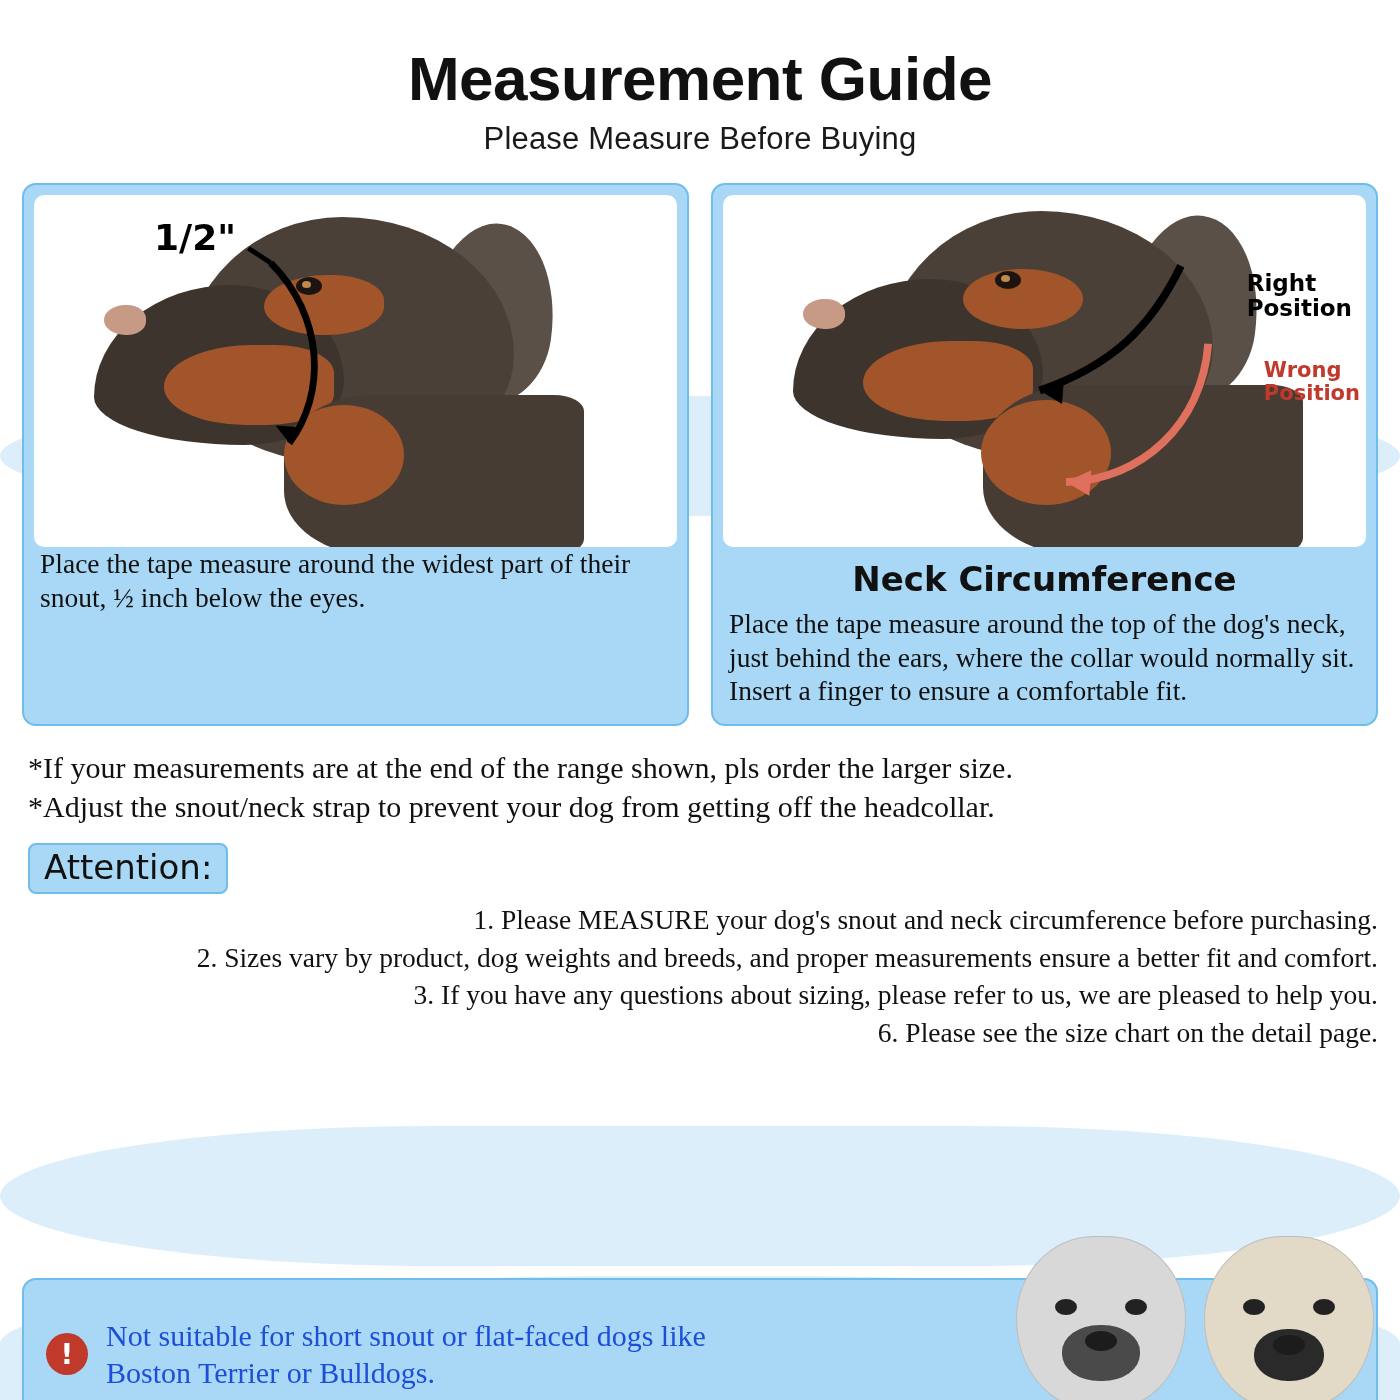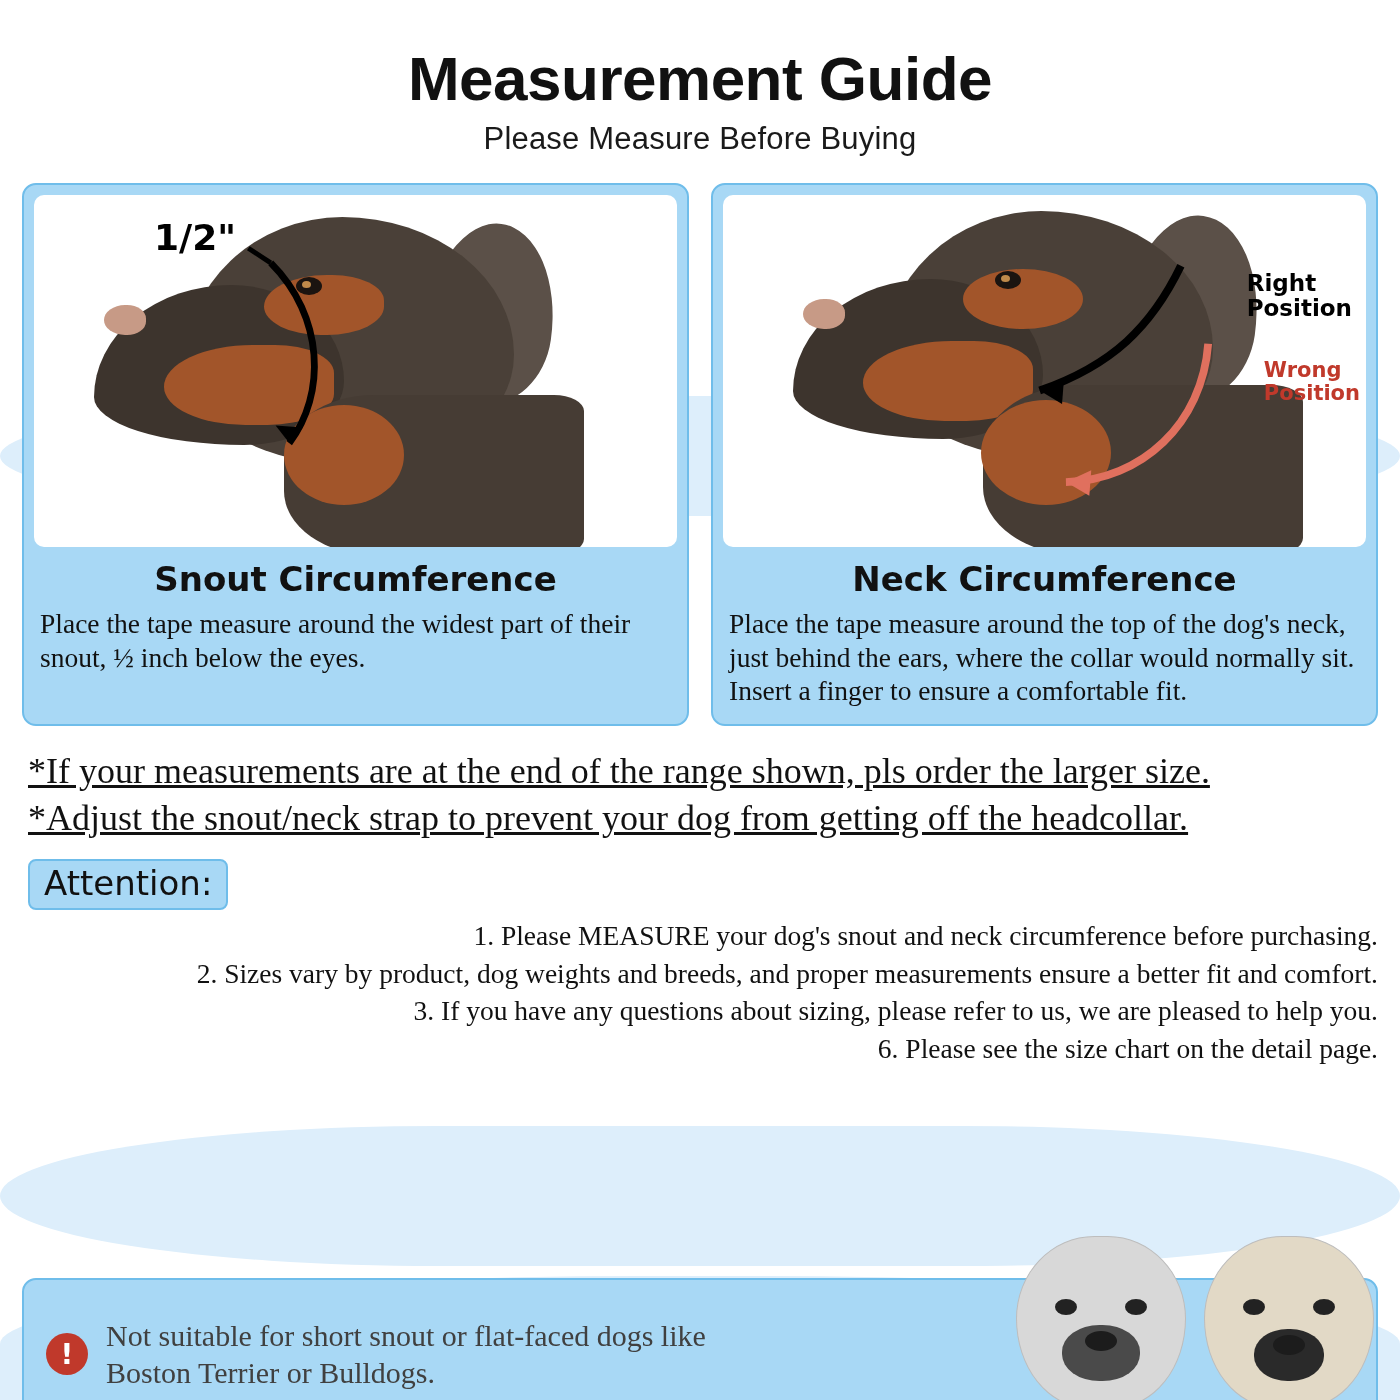--- a/index.html
+++ b/index.html
@@ -146,25 +146,24 @@
     position: absolute;
     font-family: "DejaVu Sans", sans-serif;
     font-weight: bold;
     font-size: 21px;
     line-height: 1.1;
     color: #c0392b;
   }
 
   .notes {
     margin-top: 22px;
-    font-size: 36px;
+    font-size: 30px;
     line-height: 1.32;
     color: #111;
     padding-left: 6px;
-    text-decoration: underline;
   }
 
   .attention-wrap { margin-top: 16px; padding-left: 6px; }
   .attention-badge {
     display: inline-block;
     background: #a8d8f5;
     border: 2px solid #6fbdea;
     border-radius: 8px;
     padding: 2px 14px 5px;
     font-family: "DejaVu Sans", sans-serif;
@@ -197,21 +196,21 @@
     background: #c0392b; color: #fff;
     font-family: "DejaVu Sans", sans-serif;
     font-weight: bold; font-size: 28px;
     display: flex; align-items: center; justify-content: center;
     flex: 0 0 auto;
     margin-right: 18px;
   }
   .warn-text {
     font-size: 30px;
     line-height: 1.25;
-    color: #404040;
+    color: #1d4ed8;
     max-width: 660px;
   }
   .breeds {
     position: absolute;
     right: 26px; bottom: 0;
     display: flex;
     align-items: flex-end;
     gap: 18px;
     z-index: 4;
   }
@@ -270,21 +269,20 @@
             <div class="nose" style="left:70px; top:110px;"></div>
             <div class="eye" style="left:262px; top:82px;"></div>
             <svg width="100%" height="100%" viewBox="0 0 660 352" style="position:absolute; inset:0;">
               <path d="M243,65 C298,120 300,200 262,250" stroke="#000" stroke-width="7" fill="none"></path>
               <polygon points="262,250 248,232 276,234" fill="#000"></polygon>
               <line x1="243" y1="65" x2="220" y2="50" stroke="#000" stroke-width="5"></line>
             </svg>
           </div>
           <div class="label-half" style="left:120px; top:22px;">1/2"</div>
         </div>
-        <div class="card-heading">Snout Circumference</div>
         <div class="card-body">Place the tape measure around the widest part of their snout, ½ inch below the eyes.</div>
       </div>
 
       <div class="card">
         <div class="photo">
           <div class="dog">
             <div class="ear" style="left:400px; top:20px; width:135px; height:185px; transform:rotate(8deg);"></div>
             <div class="head" style="left:160px; top:16px; width:330px; height:250px;"></div>
             <div class="muzzle" style="left:70px; top:84px; width:250px; height:160px;"></div>
             <div class="tan" style="left:140px; top:146px; width:170px; height:80px; border-radius:60% 40% 45% 55%;"></div>

